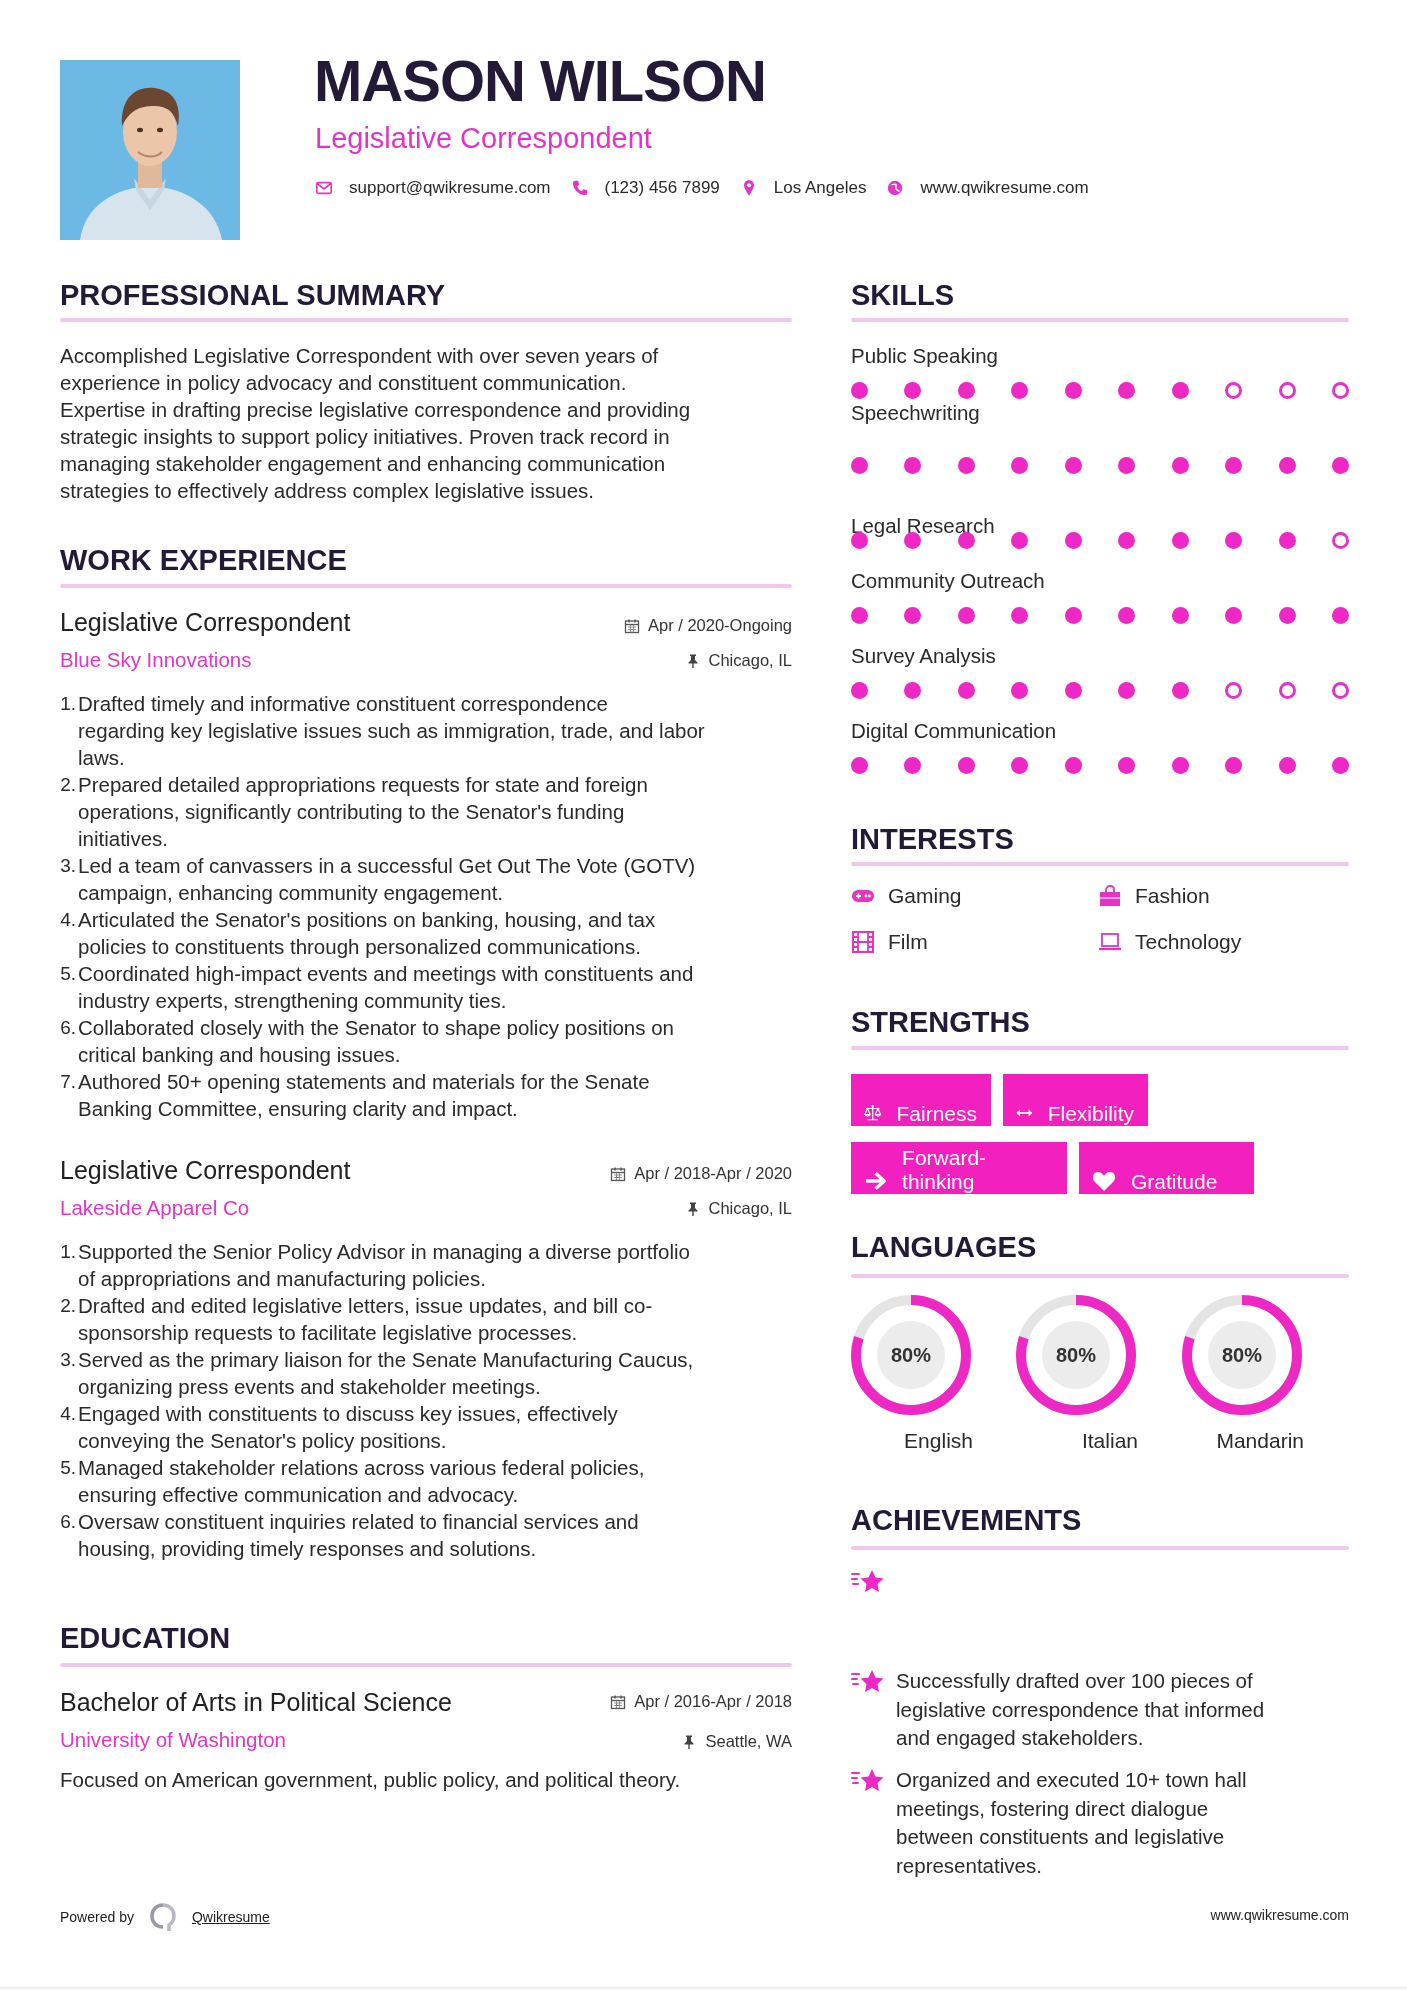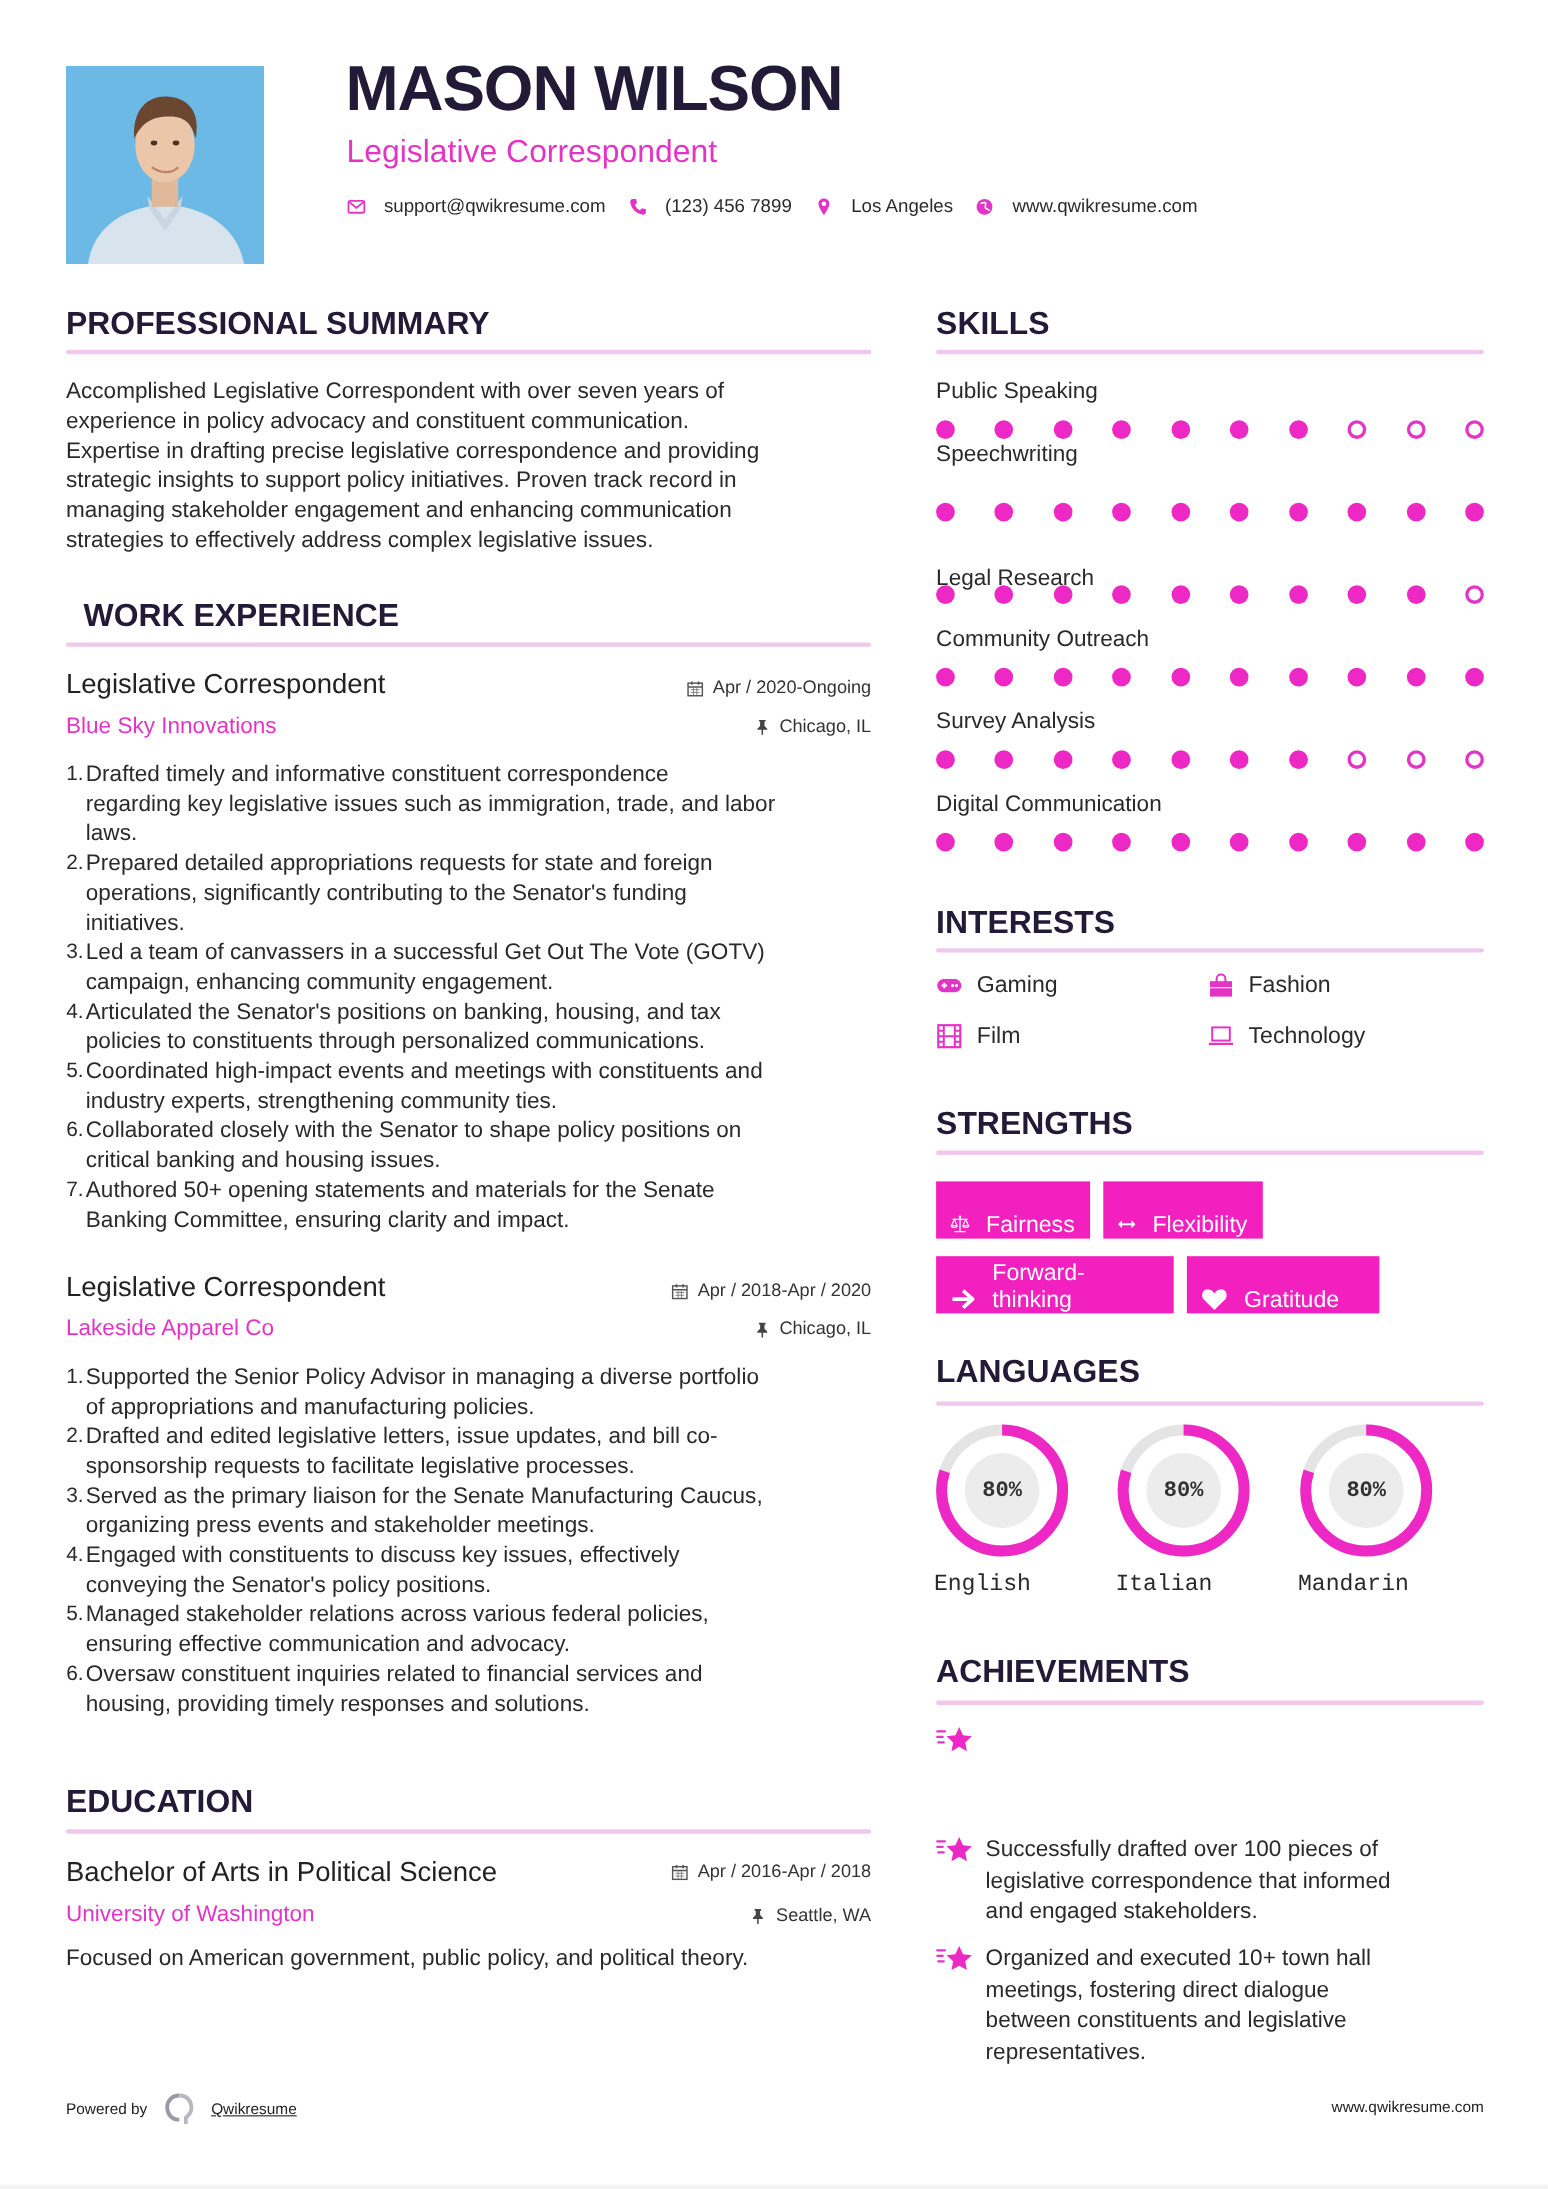--- a/index.html
+++ b/index.html
@@ -37,21 +37,21 @@
   .dots { position: absolute; left: 851px; width: 498px; display: flex; justify-content: space-between; }
   .dot { width: 17px; height: 17px; border-radius: 50%; background: #ee28c5; }
   .dot.empty { background: #fff; border: 3px solid #e334c5; }
 
   .interest { position: absolute; display: flex; align-items: center; font-size: 21px; color: #2a2a2a; }
   .interest svg { width: 24px; height: 24px; margin-right: 13px; }
 
   .tag { position: absolute; height: 52px; background: #f220be; color: #ffffff; font-size: 21px; display: flex; align-items: flex-end; padding: 0 14px 0 12px; }
   .tag svg { width: 26px; height: 26px; margin-right: 14px; }
 
-  .lang { position: absolute; width: 124px; text-align: left; font-family: Liberation Mono, monospace; }
+  .lang { position: absolute; width: 124px; text-align: right; }
   .lang .ring { width: 124px; height: 124px; position: relative; }
   .lang .ring svg { width: 124px; height: 124px; }
   .lang .pct { position: absolute; left: 0; top: 0; width: 124px; height: 124px; display: flex; align-items: center; justify-content: center; font-size: 20px; font-weight: 700; color: #333; }
   .lang .lname { margin-top: 12px; font-size: 21px; color: #2a2a2a; }
 
   .ach { position: absolute; left: 851px; width: 500px; display: flex; }
   .ach svg { width: 34px; height: 30px; flex: 0 0 34px; margin-right: 11px; margin-top: 0px; }
   .ach .txt { font-size: 20.5px; line-height: 28.5px; color: #2a2a2a; }
 
   .footer-left { position: absolute; left: 60px; top: 1902px; display: flex; align-items: center; font-size: 14px; color: #222; }
@@ -124,21 +124,21 @@
   <div class="sec-line" style="left:60px; top:318px; width:732px;"></div>
   <div class="left para" style="top:342px;">
     <div>Accomplished Legislative Correspondent with over seven years of</div>
     <div>experience in policy advocacy and constituent communication.</div>
     <div>Expertise in drafting precise legislative correspondence and providing</div>
     <div>strategic insights to support policy initiatives. Proven track record in</div>
     <div>managing stakeholder engagement and enhancing communication</div>
     <div>strategies to effectively address complex legislative issues.</div>
   </div>
 
-  <div class="sec-h" style="left:76px; top:546px;">WORK EXPERIENCE</div>
+  <div class="sec-h" style="left:60px; top:546px;">WORK EXPERIENCE</div>
   <div class="sec-line" style="left:60px; top:584px; width:732px;"></div>
 
   <div class="left" style="top:610px; height:520px;">
     <div class="job-title" style="position:absolute; left:0; top:0;">Legislative Correspondent</div>
     <div class="job-meta" style="top:6px;">
       <svg viewBox="0 0 16 16">
           <rect x="1.5" y="3" width="13" height="11.5" fill="none" stroke="#555" stroke-width="1.3"></rect>
           <line x1="1.5" y1="6.5" x2="14.5" y2="6.5" stroke="#555" stroke-width="1.3"></line>
           <line x1="5" y1="1.5" x2="5" y2="4.5" stroke="#555" stroke-width="1.5"></line>
           <line x1="11" y1="1.5" x2="11" y2="4.5" stroke="#555" stroke-width="1.5"></line>

